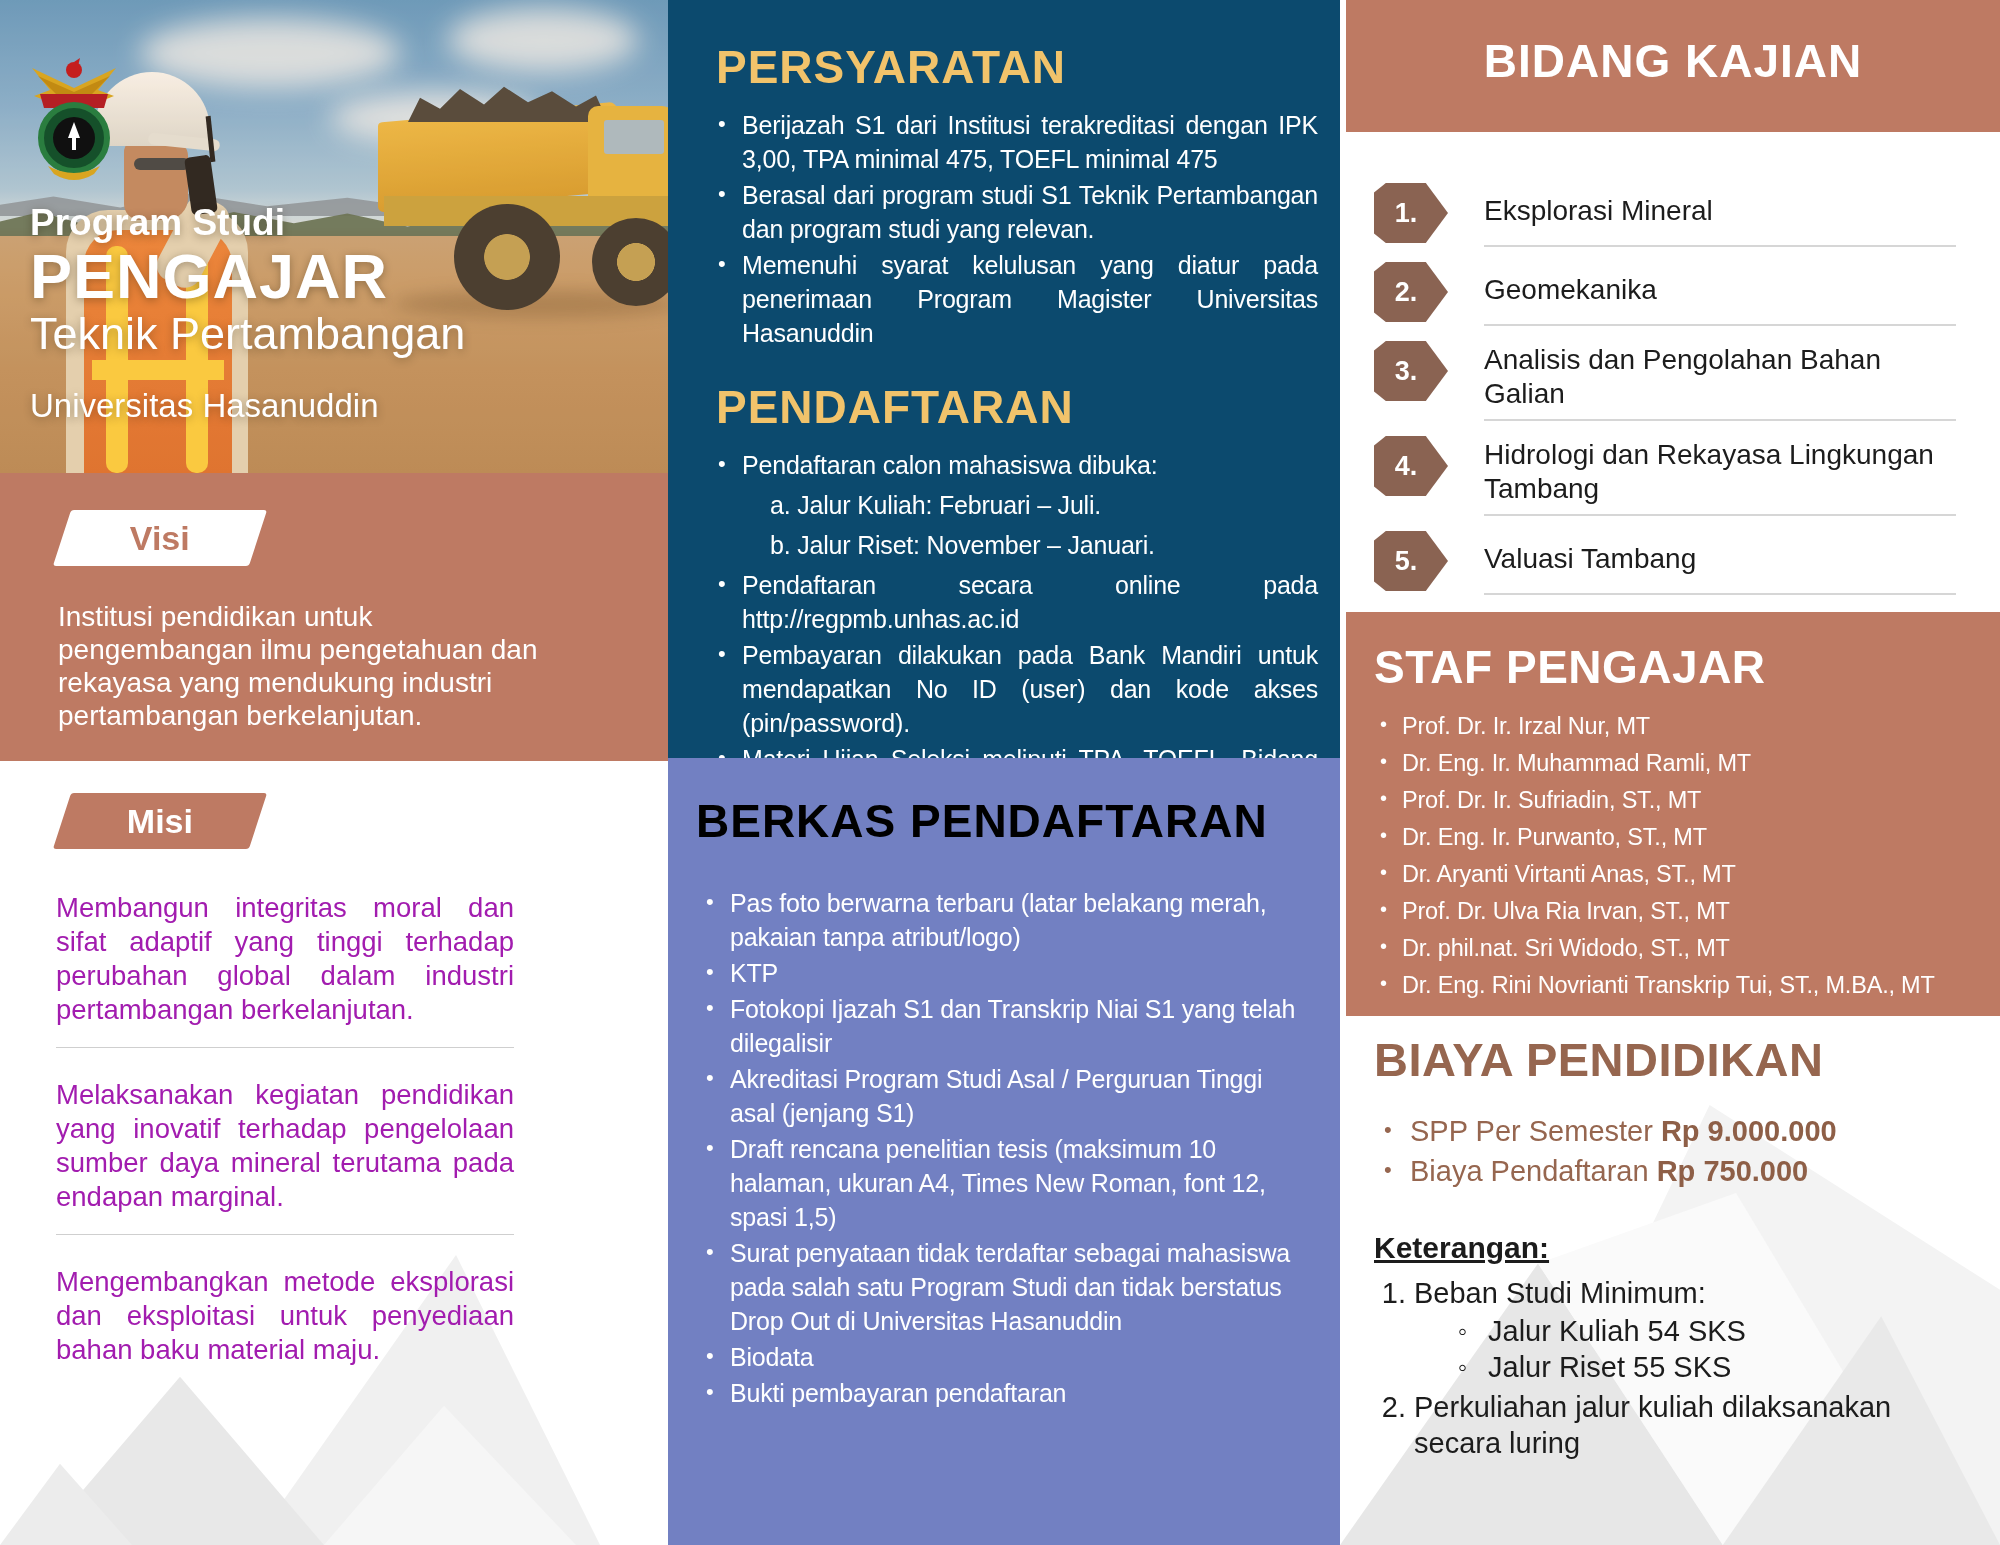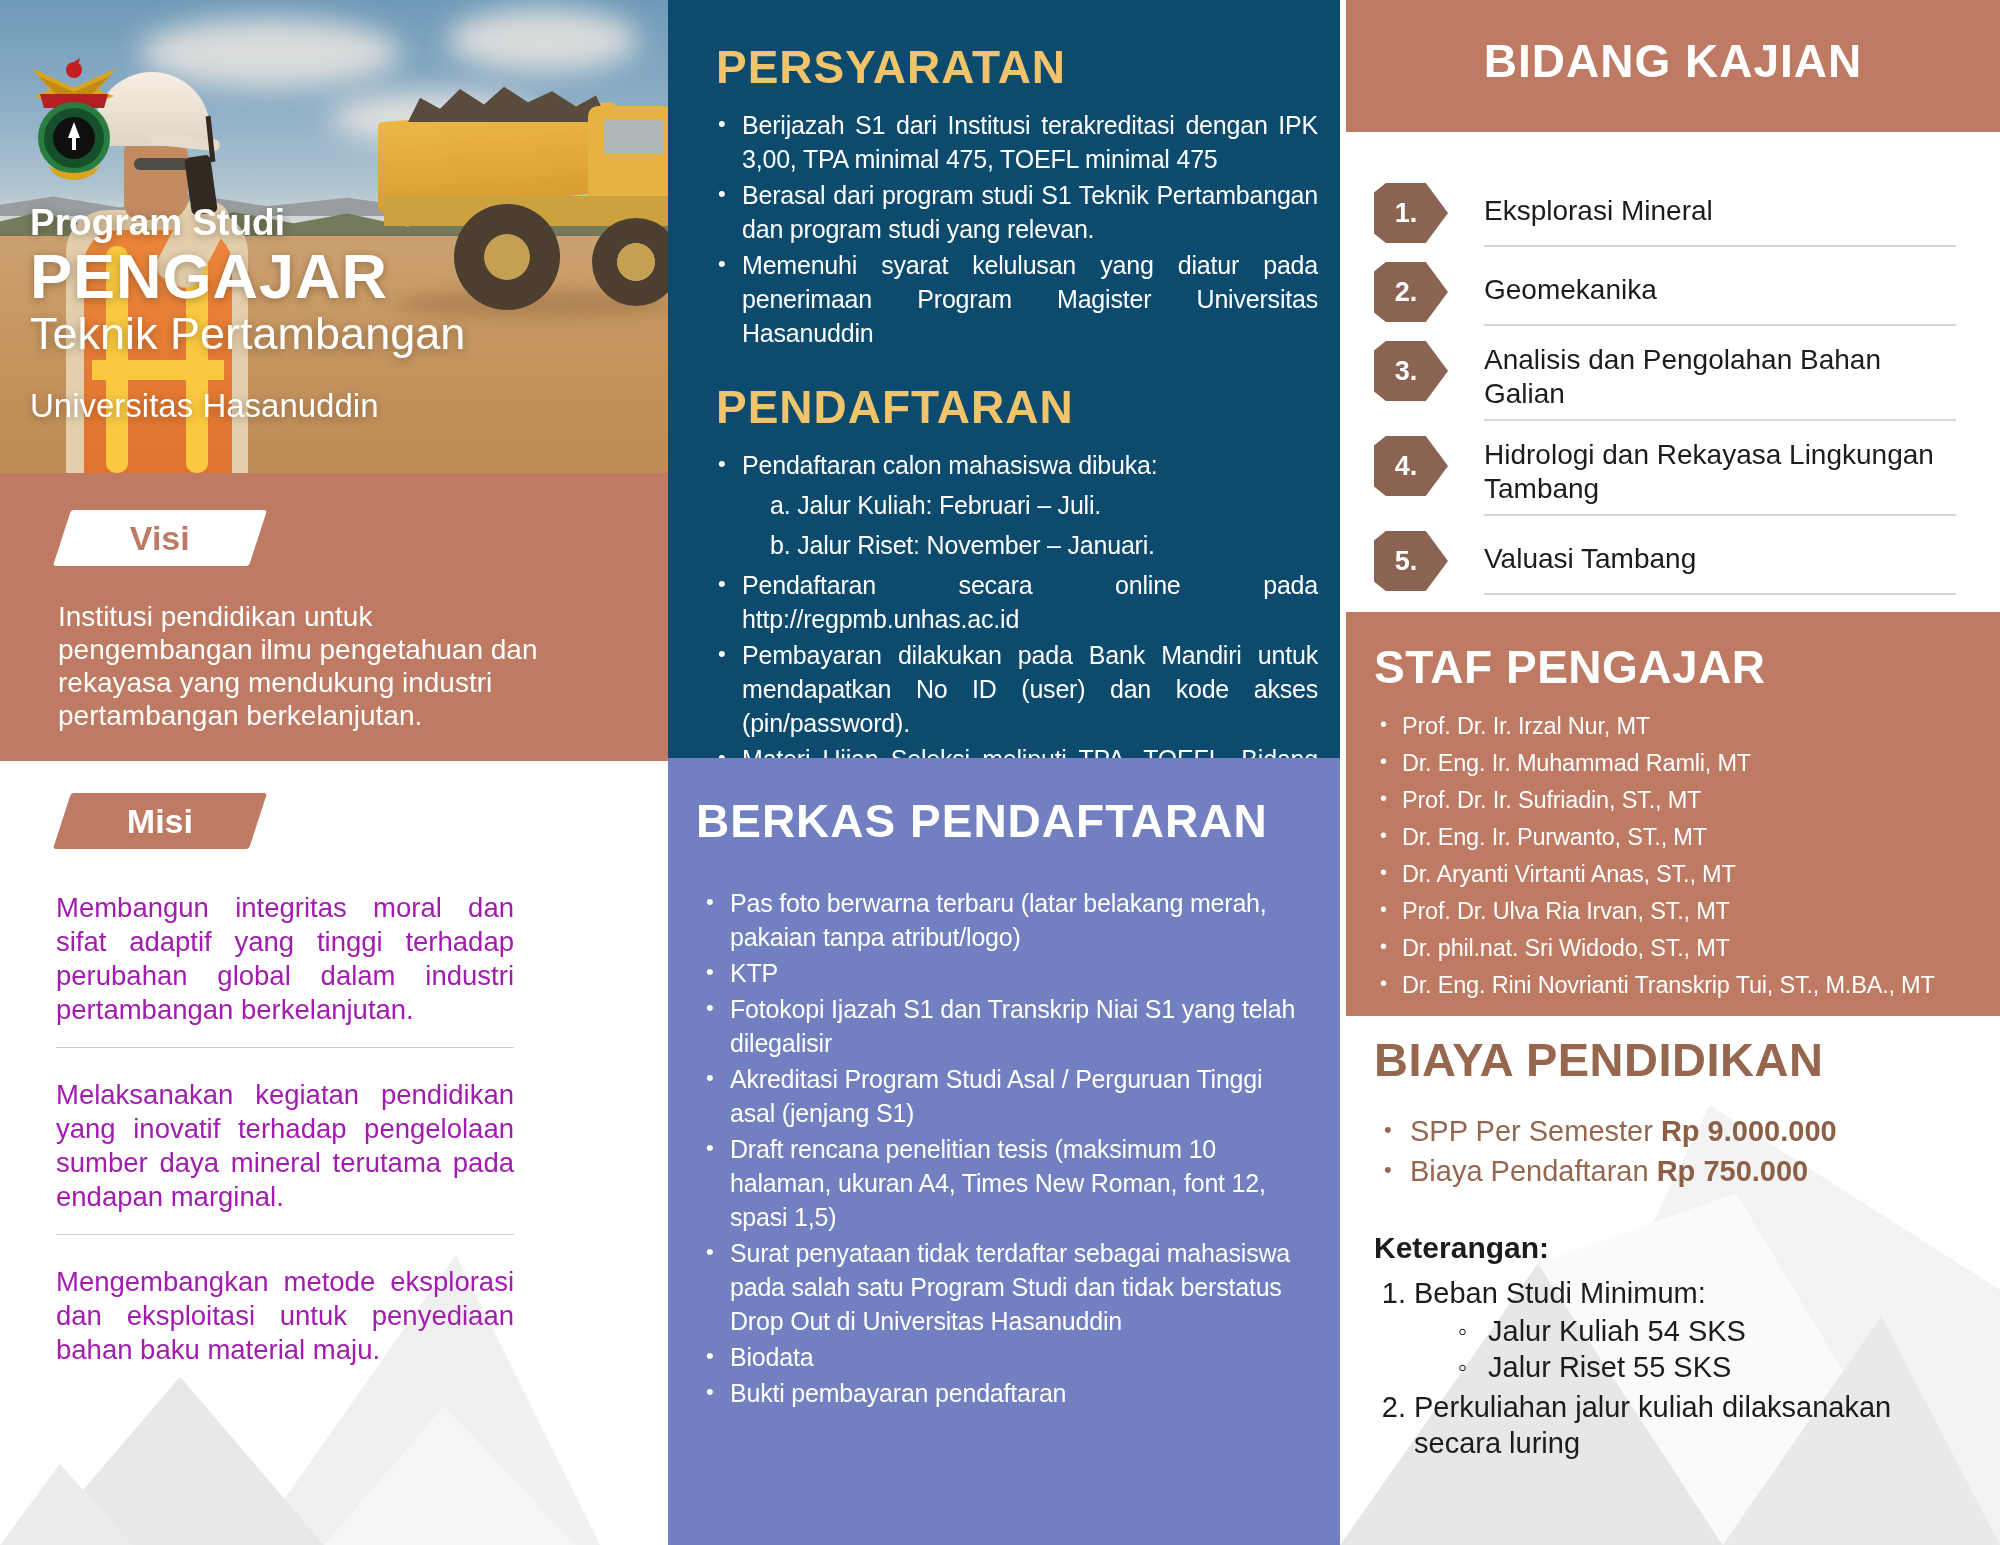--- a/index.html
+++ b/index.html
@@ -82,21 +82,21 @@
          text-align:justify;letter-spacing:-0.2px;}
   .mlist li{position:relative;padding-left:34px;margin-bottom:2px;}
   .mlist li::before{content:"\2022";position:absolute;left:10px;top:-1px;font-size:22px;}
   .sublist{list-style:none;margin:4px 0 2px 0;padding:0 0 0 28px;text-align:left;}
   .sublist li{padding-left:0;margin:6px 0;}
   .sublist li::before{content:"";}
   .h-gap{margin-top:30px;}
 
   .sec-peri{position:absolute;left:0;top:758px;width:100%;height:787px;background:#7280C2;color:#fff;
             box-sizing:border-box;padding:36px 28px 0 26px;}
-  .h-white{margin:0 0 38px 2px;font-size:46px;font-weight:bold;letter-spacing:1px;color:#ffffff;}
+  .h-white{margin:0 0 38px 2px;font-size:46px;font-weight:bold;letter-spacing:1px;color:#000000;}
   .plist{list-style:none;margin:0;padding:0;font-size:25px;line-height:34px;letter-spacing:-0.2px;}
   .plist li{position:relative;padding-left:36px;margin-bottom:2px;}
   .plist li::before{content:"\2022";position:absolute;left:12px;top:-1px;font-size:22px;}
 
   
   .col-right{position:absolute;left:1346px;top:0;width:654px;height:1545px;}
   .bk-header{position:absolute;left:0;top:0;right:0;height:132px;background:#BE7A63;
              display:flex;align-items:center;justify-content:center;}
   .bk-header h2{margin:0 0 10px 0;color:#fff;font-size:46px;font-weight:bold;letter-spacing:1px;}
 
@@ -115,21 +115,21 @@
   .slist li{position:relative;padding-left:28px;}
   .slist li::before{content:"\2022";position:absolute;left:6px;top:-2px;font-size:20px;}
 
   .biaya{position:absolute;left:28px;top:1016px;right:36px;color:#1c1c1c;z-index:2;}
   .biaya h2{margin:16px 0 24px 0;font-size:47px;font-weight:bold;letter-spacing:0.5px;color:#96664F;}
   .cost{list-style:none;margin:0;padding:0;font-size:29px;line-height:40px;color:#96664F;}
   .cost li{position:relative;padding-left:36px;}
   .cost li::before{content:"\2022";position:absolute;left:10px;top:-1px;font-size:22px;}
   .cost-val{font-weight:bold;color:#8E5F47;}
   .ket{margin-top:40px;}
-  .ket-title{font-weight:bold;font-size:30px;margin:0 0 10px 0;}
+  .ket-title{font-weight:bold;font-size:30px;margin:0 0 10px 0;text-decoration:underline;}
   .ket-ol{margin:0;padding-left:40px;font-size:29px;line-height:36px;}
   .ket-ol>li{margin-bottom:2px;}
   .ket-sub{list-style:none;margin:2px 0 4px 0;padding-left:44px;}
   .ket-sub li{position:relative;padding-left:30px;}
   .ket-sub li::before{content:"\25E6";position:absolute;left:0;top:0;font-size:26px;}
 
   
   .deco{position:absolute;z-index:0;}
   .deco div{position:absolute;inset:0;}
   .deco-bl{left:0;bottom:0;width:600px;height:290px;}

